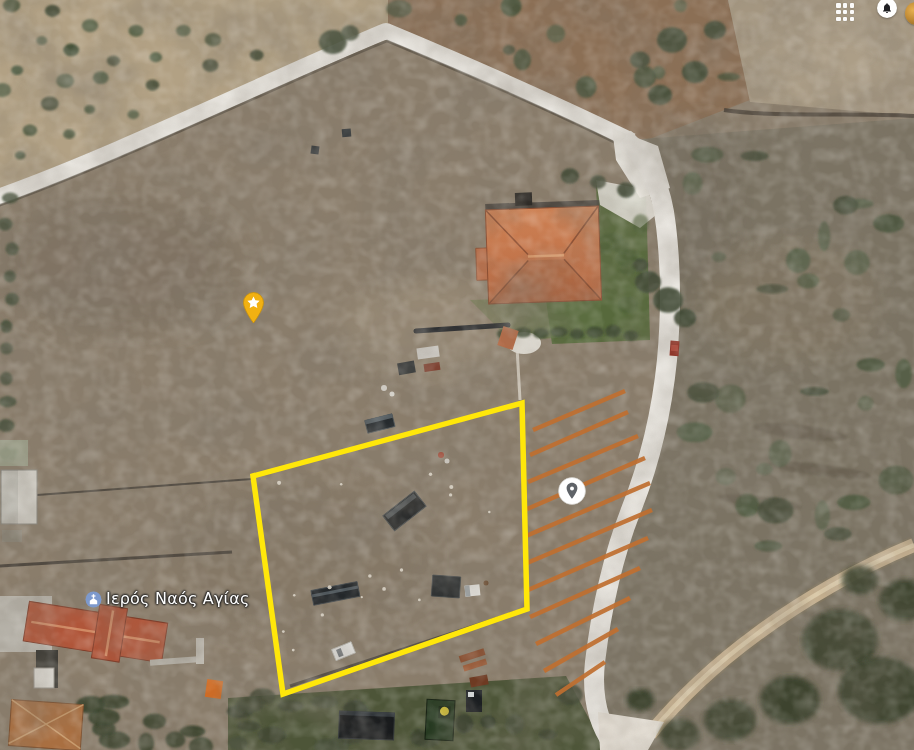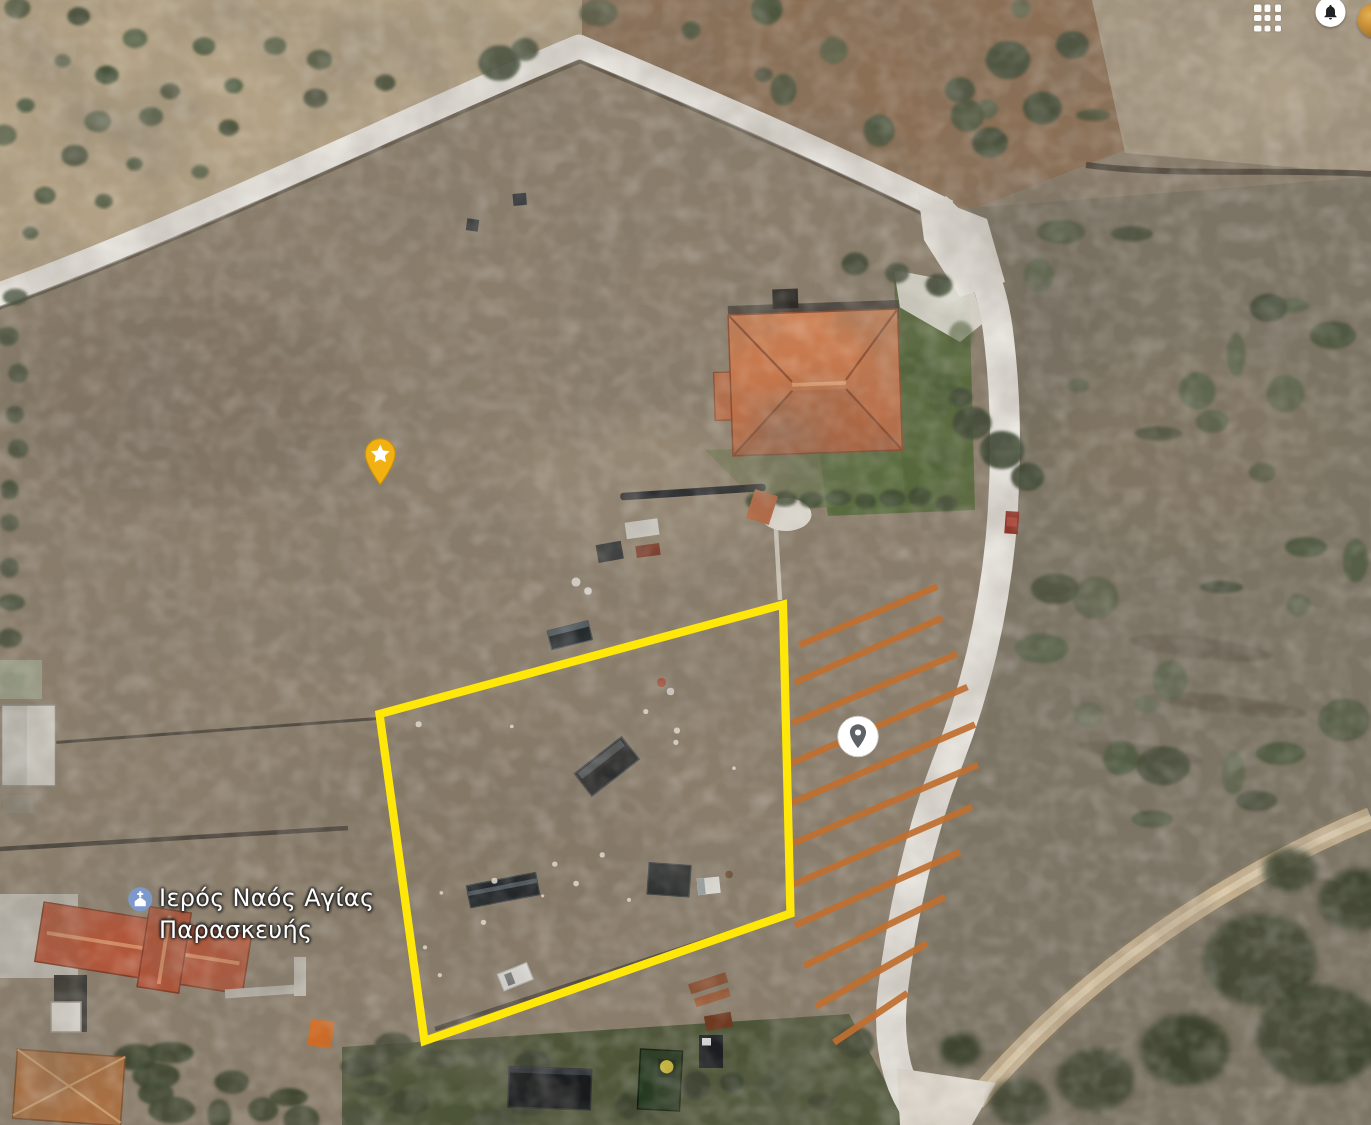--- a/index.html
+++ b/index.html
@@ -404,21 +404,20 @@
 
 <div id="poi-label" style="left: 85px; top: 588px;">
   <svg width="17" height="17" viewBox="0 0 17 17" style="margin-top:3px">
     <circle id="poi-circle" cx="8.5" cy="8.5" r="8" fill="#7d99cc"></circle>
     <rect x="7.8" y="3.2" width="1.4" height="4" fill="#fff"></rect>
     <rect x="6.5" y="4.4" width="4" height="1.2" fill="#fff"></rect>
     <path d="M4.8,13.2 v-3.4 l3.7,-2.7 3.7,2.7 v3.4 z" fill="#fff"></path>
   </svg>
   <div class="txt">
     <div>Ιερός Ναός Αγίας</div>
-    <div>Παρασκευής</div>
   </div>
 </div>
 
 <div id="apps-grid">
   <span></span>
       <span></span>
       <span></span>
       <span></span>
       <span></span>
       <span></span>

